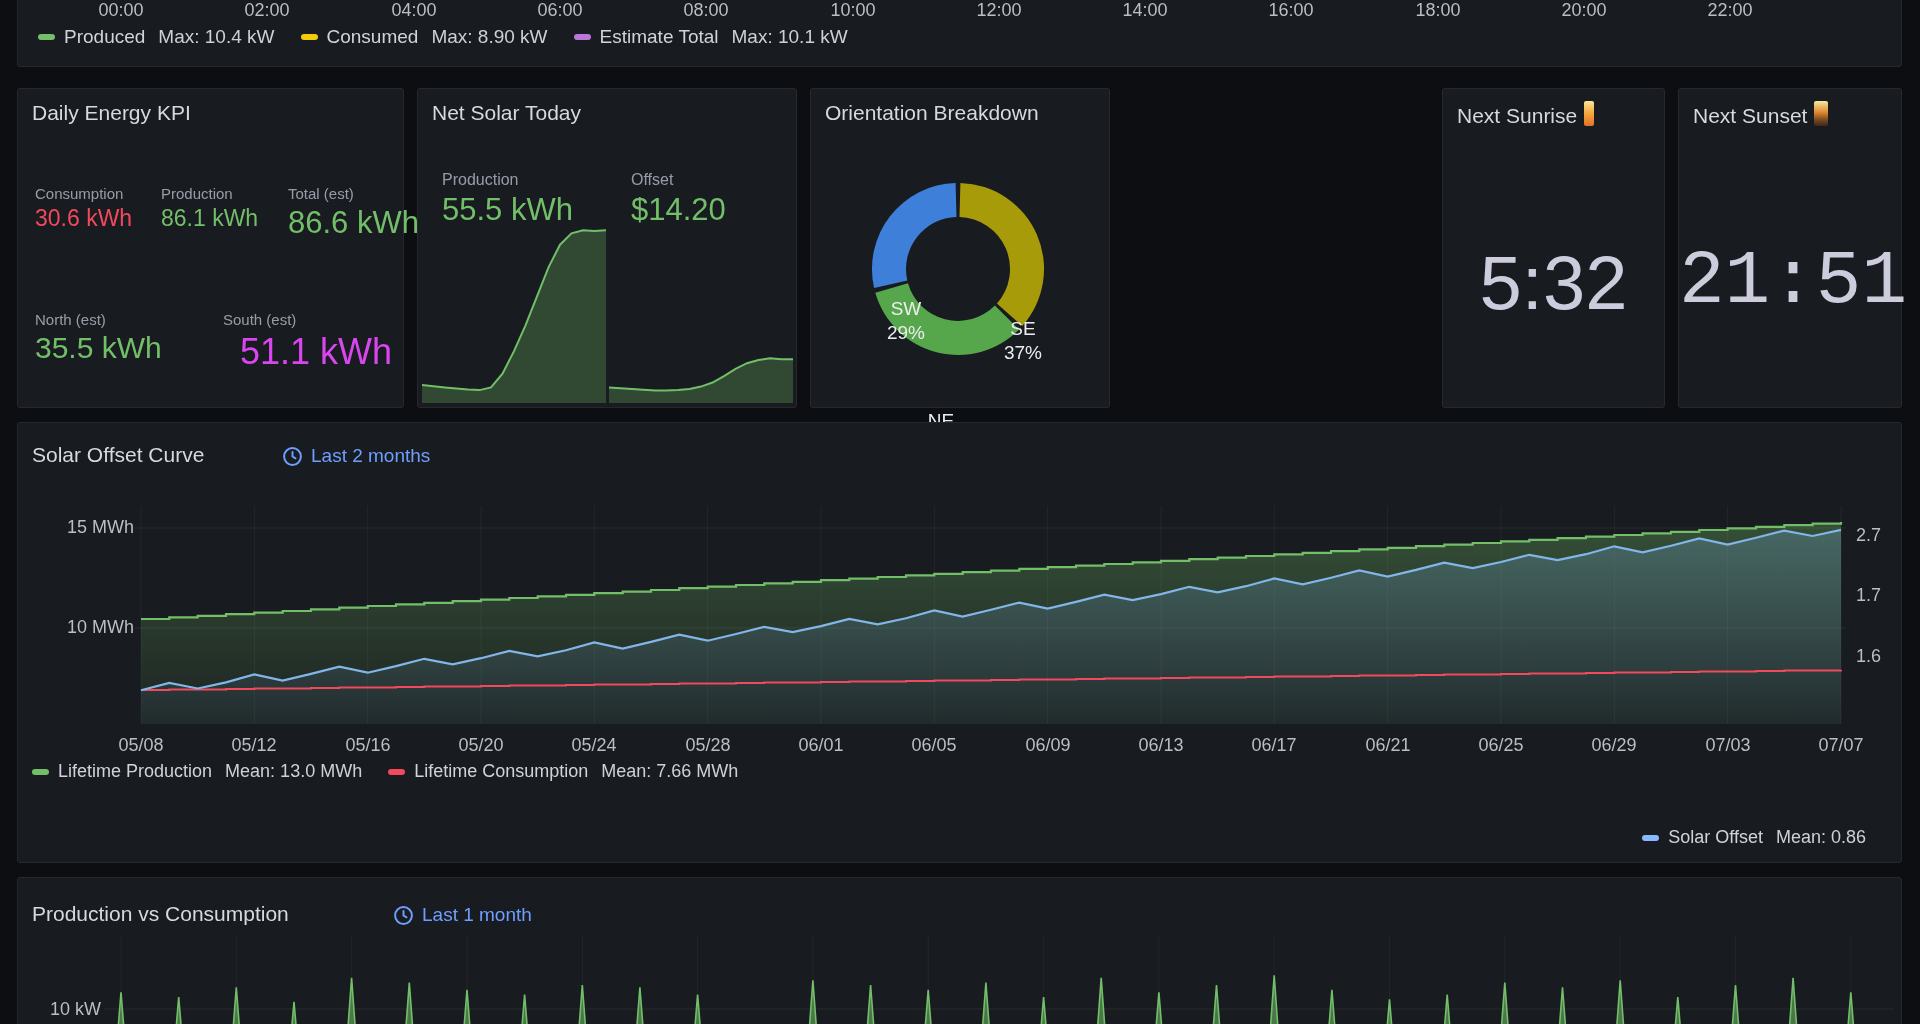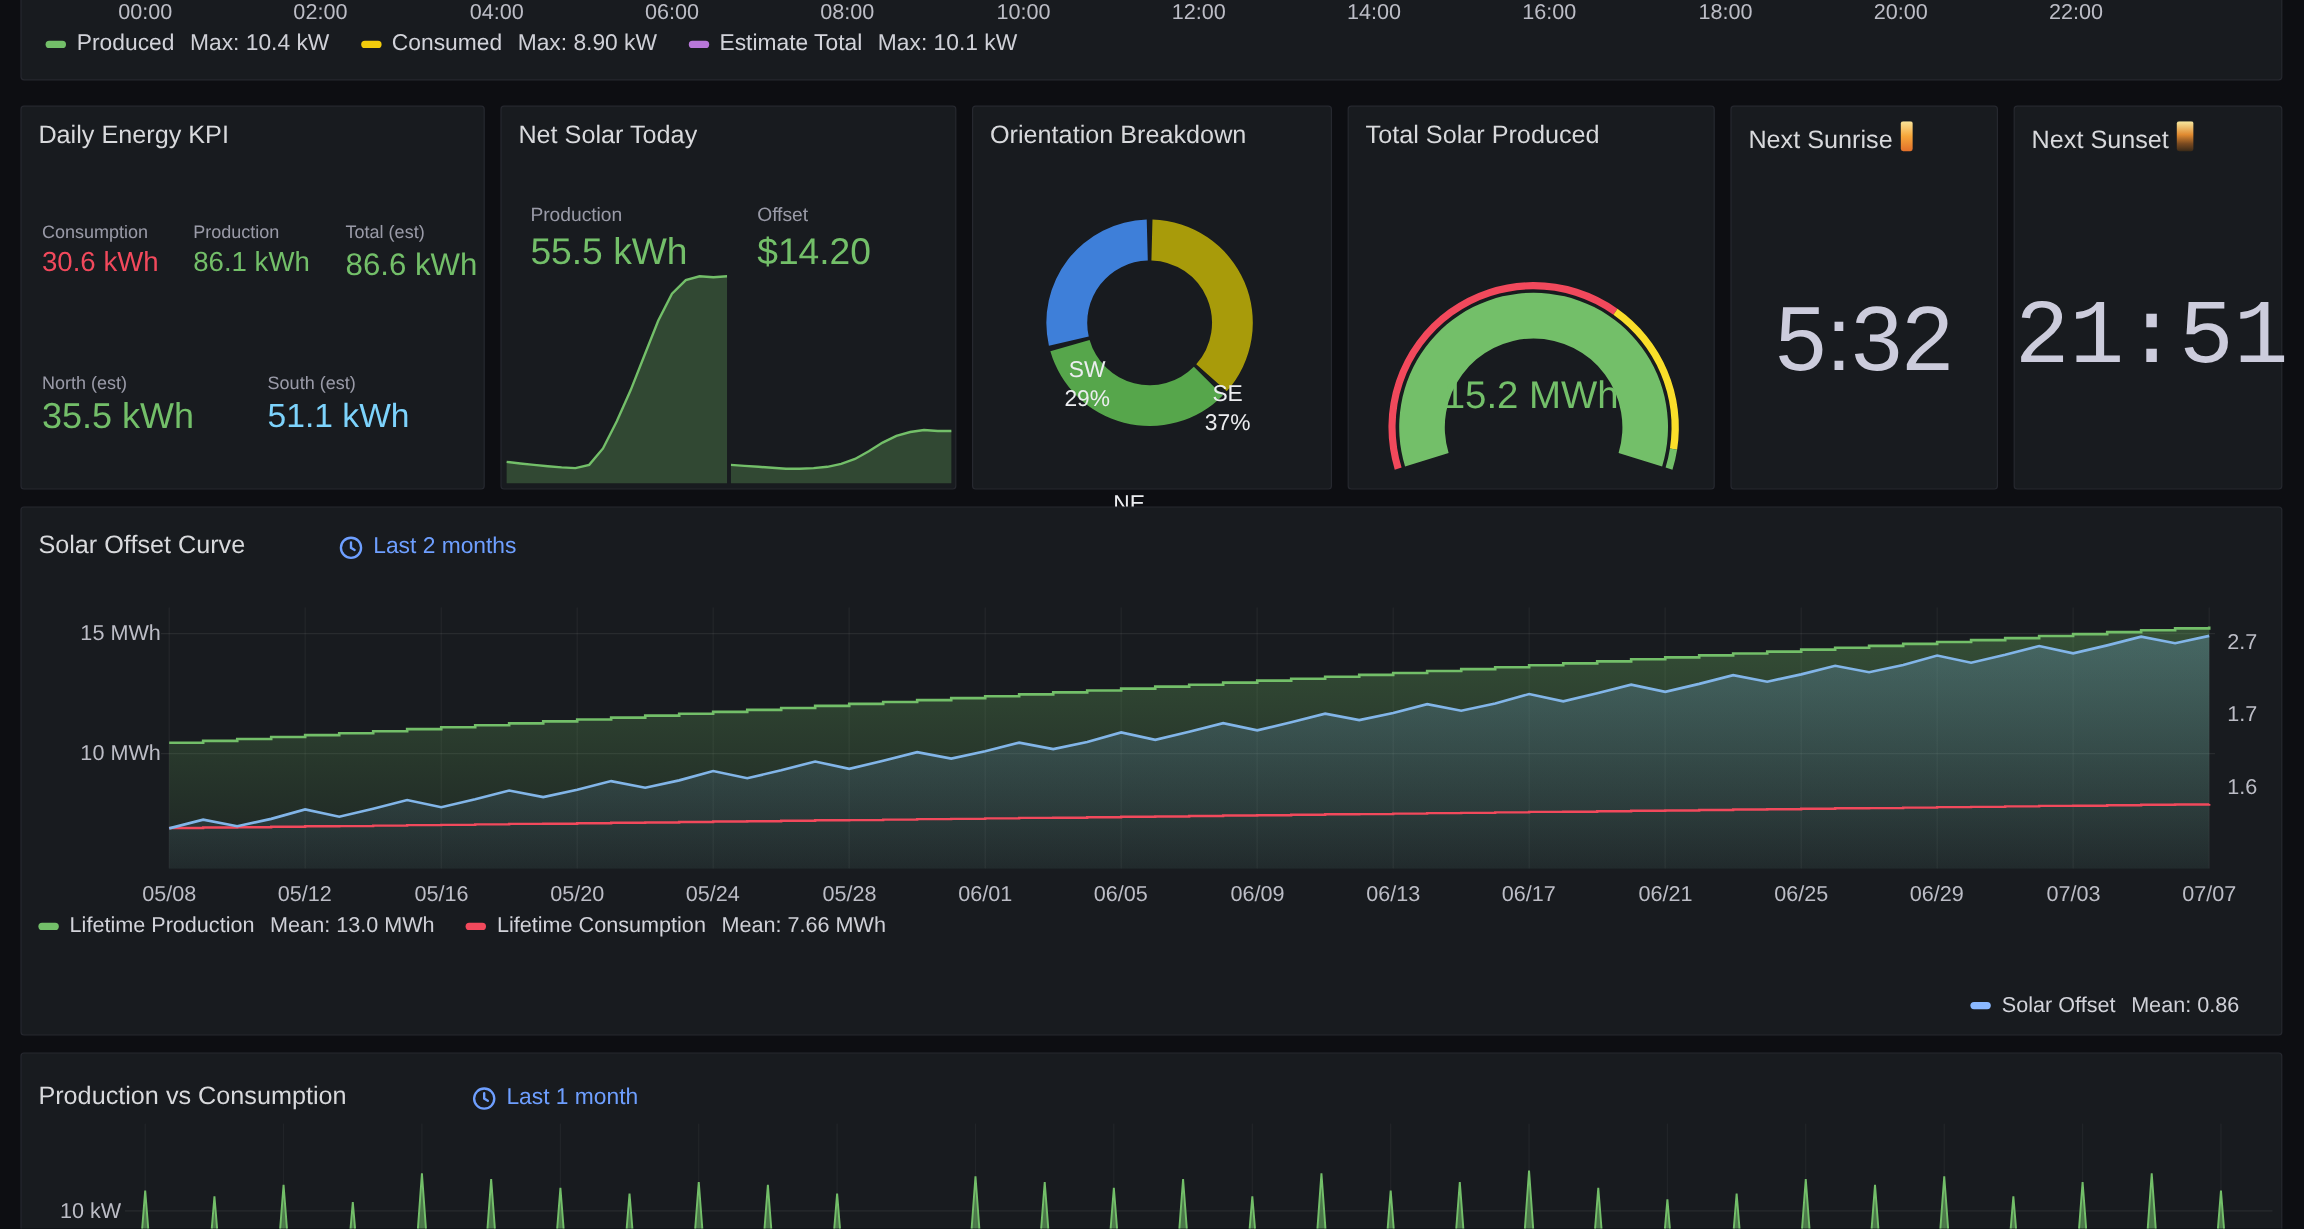--- a/index.html
+++ b/index.html
@@ -71,29 +71,29 @@
         <div class="stat" style="left:17px;top:96px;">
           <div class="slabel">Consumption</div>
           <div class="svalue" style="color:#f2495c;font-size:23px;">30.6 kWh</div>
         </div>
         <div class="stat" style="left:143px;top:96px;">
           <div class="slabel">Production</div>
           <div class="svalue" style="color:#73bf69;font-size:23px;">86.1 kWh</div>
         </div>
         <div class="stat" style="left:270px;top:96px;">
           <div class="slabel">Total (est)</div>
-          <div class="svalue" style="color:#73bf69;font-size:26px;">86.6 kWh</div>
+          <div class="svalue" style="color:#73bf69;font-size:31px;">86.6 kWh</div>
         </div>
         <div class="stat" style="left:17px;top:222px;">
           <div class="slabel">North (est)</div>
           <div class="svalue" style="color:#73bf69;font-size:30px;">35.5 kWh</div>
         </div>
         <div class="stat" style="left:205px;top:222px;">
           <div class="slabel">South (est)</div>
-          <div class="svalue" style="color:#7dd3fc;font-size:28px;">51.1 kWh</div>
+          <div class="svalue" style="color:#d946ef;font-size:36px;margin-left:17px;">51.1 kWh</div>
         </div>
       </div>
   </section>
 
   <section class="panel" id="p-net" style="left:417px;top:88px;width:380px;height:320px;">
     <h2>Net Solar Today</h2>
     <div id="net-cells">
         <div class="stat" style="left:24px;top:82px;">
           <div class="slabel" style="font-size:16px;">Production</div>
           <div class="svalue" style="color:#73bf69;font-size:31px;">55.5 kWh</div>
@@ -131,32 +131,20 @@
           <div>NE</div>
           <div>34%</div>
         </div>
         <div class="donut-label" style="left:95px;top:232px;">
           <div>SW</div>
           <div>29%</div>
         </div>
       </div>
   </section>
 
-  <section class="panel" id="p-gauge" style="left:1123px;top:88px;width:306px;height:320px;">
-    <h2>Total Solar Produced</h2>
-    <div id="gauge-wrap" style="position:absolute;left:0;top:140px;width:306px;height:180px;">
-        <svg width="306" height="180" viewBox="0 0 306 180">
-          <path d="M46.9,159.7 A112,112 0 1 1 261.1,159.7 L224.8,148.6 A74,74 0 1 0 83.2,148.6 Z" fill="#73bf69"></path>
-          <path d="M38.3,162.4 A121,121 0 0 1 223.9,28.3 L220.5,33.2 A115,115 0 0 0 44.0,160.6 Z" fill="#f2495c"></path>
-          <path d="M223.9,28.3 A121,121 0 0 1 273.6,145.7 L267.6,144.7 A115,115 0 0 0 220.5,33.2 Z" fill="#fade2a"></path>
-          <path d="M273.6,145.7 A121,121 0 0 1 269.7,162.4 L264.0,160.6 A115,115 0 0 0 267.6,144.7 Z" fill="#73bf69"></path>
-        </svg>
-      </div>
-    <div style="position:absolute;left:0;right:0;top:222px;text-align:center;font-size:32px;font-weight:500;color:#73bf69;">15.2 MWh</div>
-  </section>
 
   <section class="panel" id="p-sunrise" style="left:1442px;top:88px;width:223px;height:320px;">
     <h2><span>Next Sunrise</span><span class="emoji-sliver sunrise-grad"></span></h2>
     <div class="bigtime" style="top:150px;">5:32</div>
   </section>
 
   <section class="panel" id="p-sunset" style="left:1678px;top:88px;width:224px;height:320px;">
     <h2><span>Next Sunset</span><span class="emoji-sliver sunset-grad"></span></h2>
     <div class="bigtime" style="top:150px;font-family:Liberation Mono, monospace;">21:51</div>
   </section>

